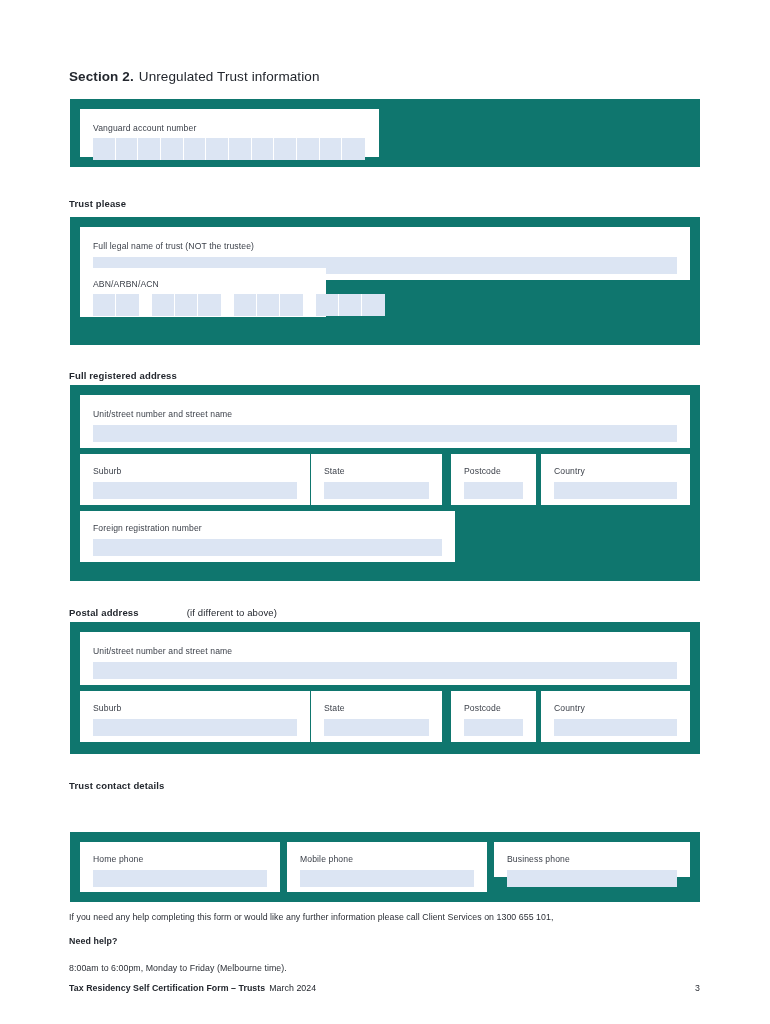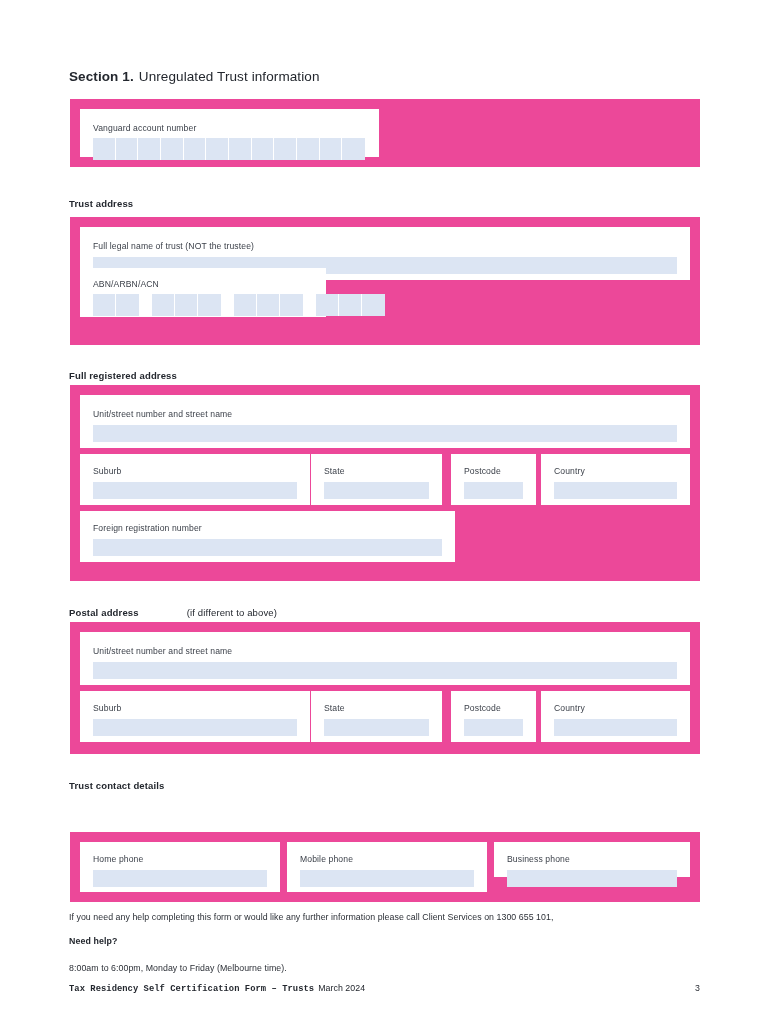--- a/index.html
+++ b/index.html
@@ -44,21 +44,21 @@
     font-weight: 700;
     color: #23272e;
     letter-spacing: .15px;
     white-space: nowrap;
   }
   .group-label .thin { font-weight: 400; }
 
   
   .panel {
     position: absolute;
-    background: #ec4899;
+    background: #0f766e;
   }
 
   
   .card {
     position: absolute;
     background: #ffffff;
   }
 
   .field-label {
     position: absolute;
@@ -118,37 +118,37 @@
     color: #2b2f36;
     letter-spacing: .05px;
     white-space: nowrap;
   }
   .footer-doc {
     font-size: 8.8px;
     color: #23272e;
     letter-spacing: .05px;
     white-space: nowrap;
   }
-  .footer-doc .bold { font-weight: 700; font-family: Liberation Mono, monospace; }
+  .footer-doc .bold { font-weight: 700; }
   .footer-doc .light { font-weight: 400; }
   .page-number {
     position: absolute;
     right: 70px;
     font-size: 8.8px;
     color: #2b2f36;
     text-align: right;
   }
 </style>
 </head>
 <body>
 
 <div class="page">
 
   <div class="section-title">
-    <span class="strong">Section 1.</span><span class="reg">Unregulated Trust information</span>
+    <span class="strong">Section 2.</span><span class="reg">Unregulated Trust information</span>
   </div>
 
   <div class="panel" style="left:70px; top:99px; width:630px; height:68px;">
     <div class="card" style="left:10px; top:10px; width:299px; height:48px;">
       <div class="field-label" style="left:13px; top:14px;">Vanguard account number</div>
       <div class="cells" style="left:13px; top:29px; width:272px; height:22px;">
         <div class="cell" style="width:8.3333%"></div>
           <div class="cell" style="width:8.3333%"></div>
         <div class="cell" style="width:8.3333%"></div>
           <div class="cell" style="width:8.3333%"></div>
@@ -157,21 +157,21 @@
         <div class="cell" style="width:8.3333%"></div>
           <div class="cell" style="width:8.3333%"></div>
         <div class="cell" style="width:8.3333%"></div>
           <div class="cell" style="width:8.3333%"></div>
         <div class="cell" style="width:8.3333%"></div>
           <div class="cell" style="width:8.3333%"></div>
       </div>
     </div>
   </div>
 
-  <div class="group-label" style="top:198px;">Trust address</div>
+  <div class="group-label" style="top:198px;">Trust please</div>
 
   <div class="panel" style="left:70px; top:217px; width:630px; height:128px;">
 
     <div class="card" style="left:10px; top:10px; width:610px; height:53px;">
       <div class="field-label" style="left:13px; top:14px;">Full legal name of trust (NOT the trustee)</div>
       <div class="input" style="left:13px; top:30px; width:584px; height:17px;"></div>
     </div>
 
     <div class="card" style="left:10px; top:51px; width:246px; height:49px;">
       <div class="field-label" style="left:13px; top:11px;">ABN/ARBN/ACN</div>

